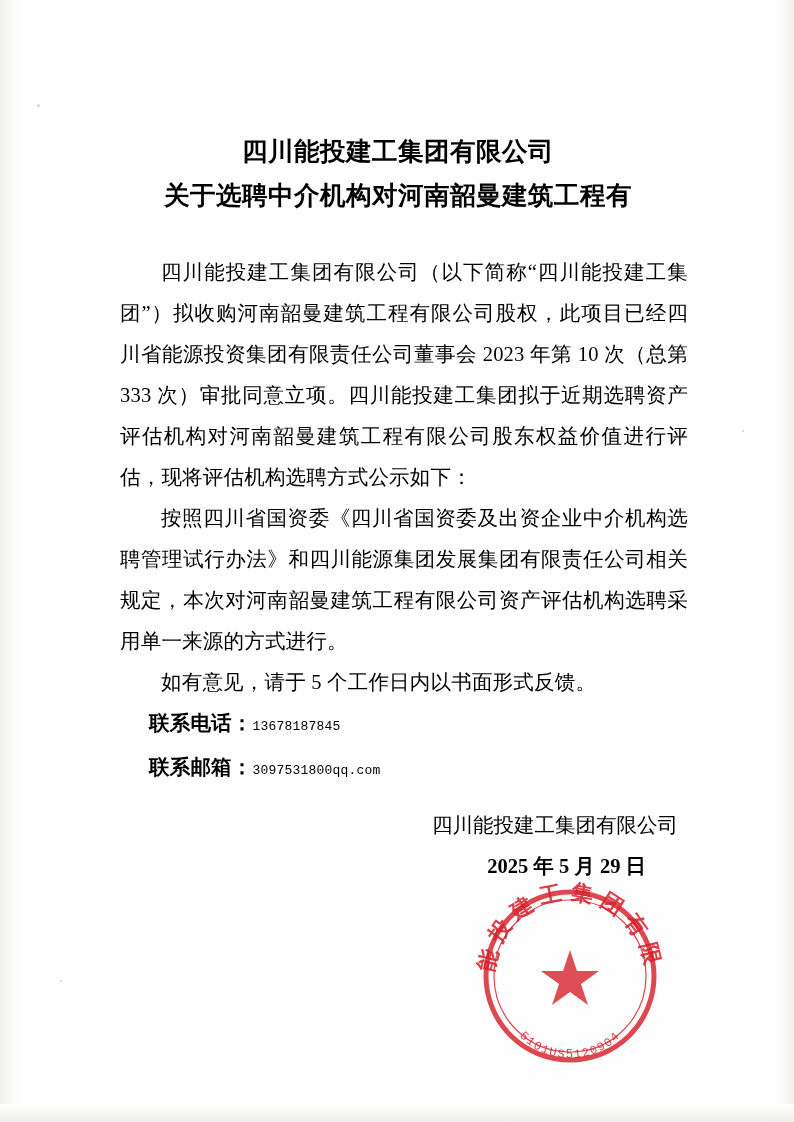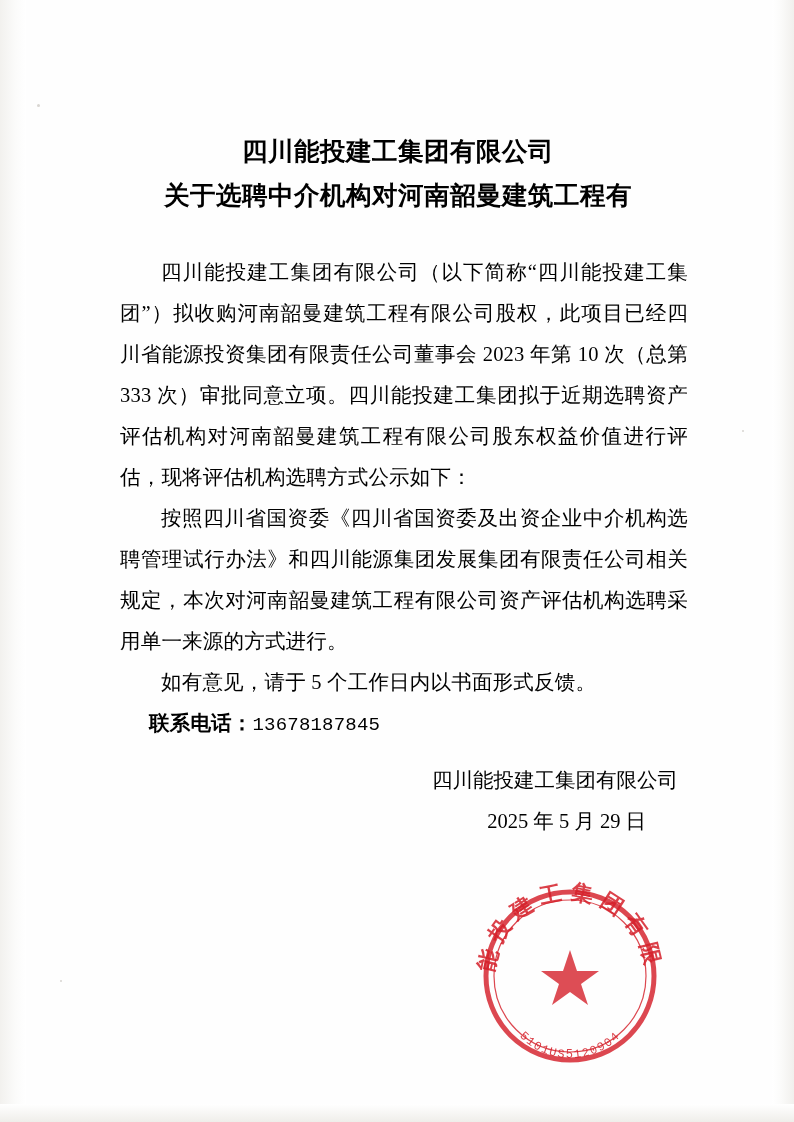--- a/index.html
+++ b/index.html
@@ -83,34 +83,35 @@
   }
   .contact-line {
     text-indent: 2em;
     margin: 0;
   }
   .contact-label {
     font-weight: bold;
   }
   .mono-val {
     font-family: "Liberation Mono", "DejaVu Sans Mono", monospace;
-    font-size: 19px;
+    font-size: 13px;
     letter-spacing: 0.2px;
   }
 
   .signature {
     margin-top: 14px;
     text-align: right;
     font-size: 20.5px;
     line-height: 41px;
     padding-right: 10px;
   }
   .sign-date {
     display: block;
     padding-right: 32px;
+    font-weight: bold;
   }
 
   
   .seal {
     position: absolute;
     left: 470px;
     top: 876px;
     width: 200px;
     height: 200px;
     pointer-events: none;
@@ -138,20 +139,23 @@
     </div>
 
     <div class="body">
       <p class="para">四川能投建工集团有限公司（以下简称“四川能投建工集团”）拟收购河南韶曼建筑工程有限公司股权，此项目已经四川省能源投资集团有限责任公司董事会 2023 年第 10 次（总第 333 次）审批同意立项。四川能投建工集团拟于近期选聘资产评估机构对河南韶曼建筑工程有限公司股东权益价值进行评估，现将评估机构选聘方式公示如下：</p>
       <p class="para">按照四川省国资委《四川省国资委及出资企业中介机构选聘管理试行办法》和四川能源集团发展集团有限责任公司相关规定，本次对河南韶曼建筑工程有限公司资产评估机构选聘采用单一来源的方式进行。</p>
       <p class="para">如有意见，请于 5 个工作日内以书面形式反馈。</p>
 
       <p class="contact-line">
         <span class="contact-label">联系电话：</span><span class="mono-val">13678187845</span>
       </p>
+      <p class="contact-line">
+        <span class="contact-label">联系邮箱：</span><span class="mono-val">3097531800qq.com</span>
+      </p>
     </div>
 
     <div class="signature">
       <span>四川能投建工集团有限公司</span>
       <span class="sign-date">2025 年 5 月 29 日</span>
     </div>
 
   </div>
 
   <div class="seal">

